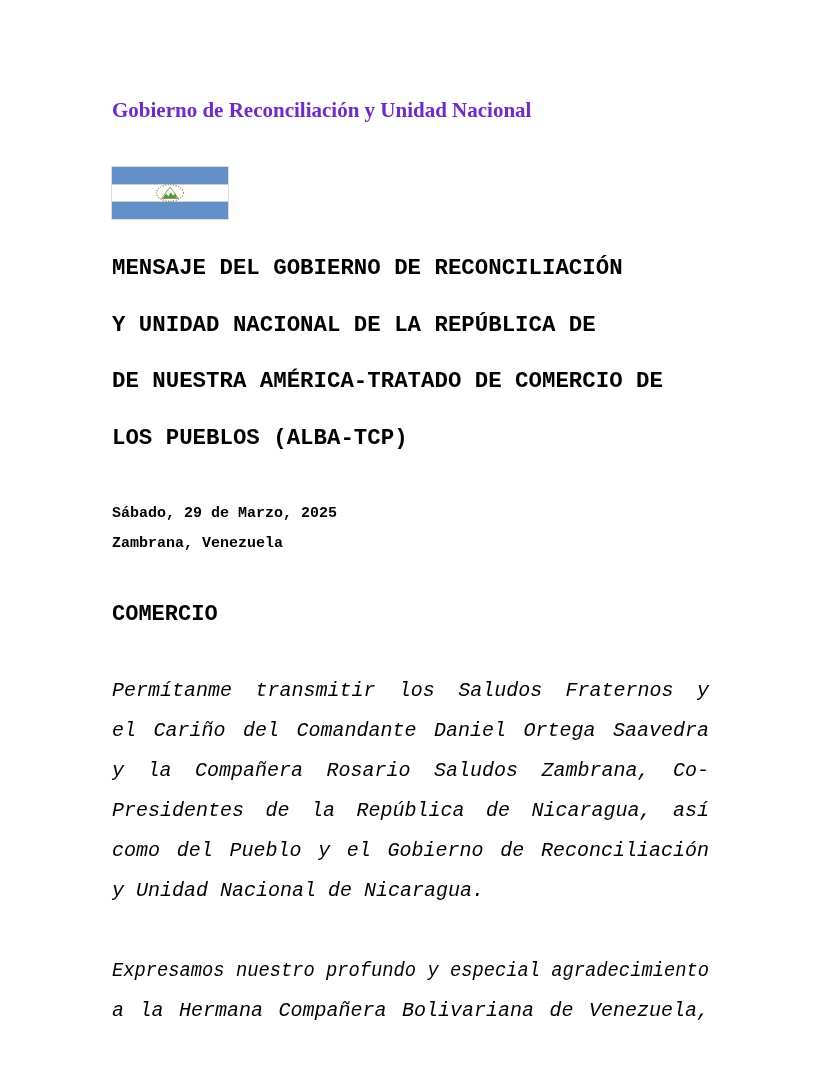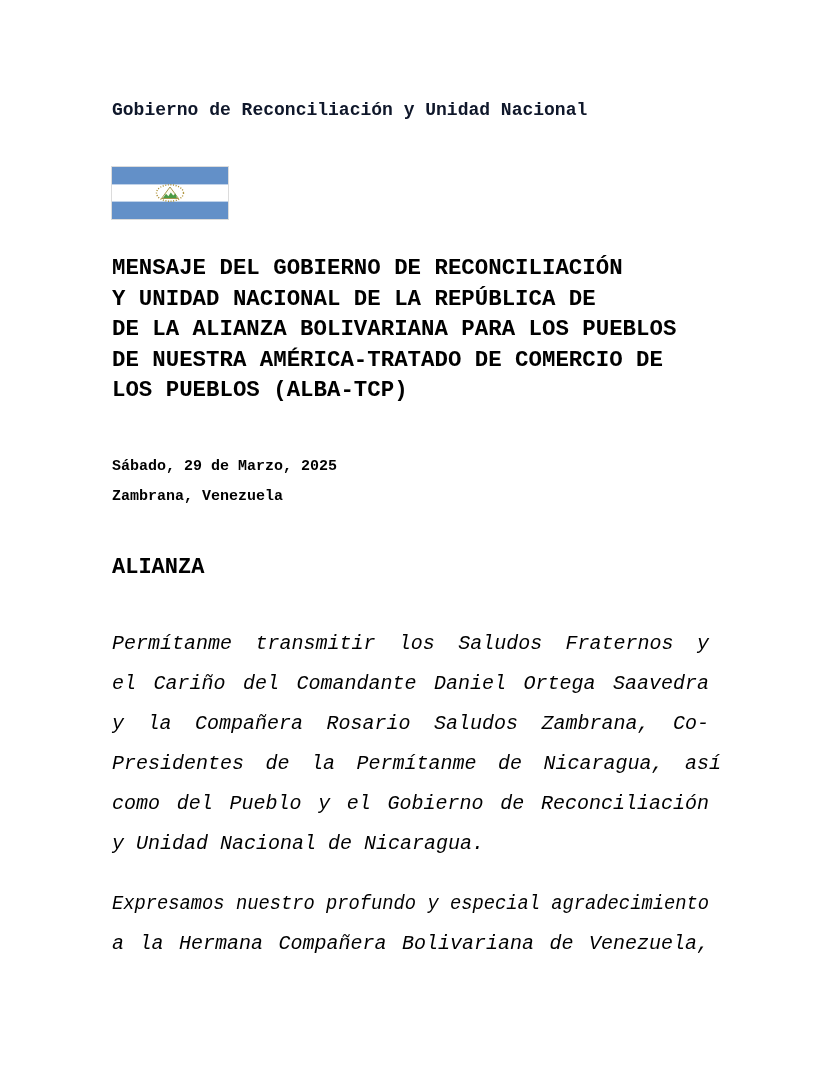--- a/index.html
+++ b/index.html
@@ -11,44 +11,44 @@
     color: #000000;
     position: relative;
   }
   .page {
     width: 597px;
     margin-left: 112px;
   }
   
   .org-header {
     margin-top: 58px;
-    font-family: Liberation Mono, monospace;
+    font-family: Liberation Serif, serif;
     font-weight: 700;
-    font-size: 18px;
+    font-size: 21px;
     line-height: 21px;
-    color: #0f172a;
+    color: #6d28d9;
     white-space: pre;
   }
   
   .flag {
     display: block;
     margin-top: 4px;
     width: 116px;
     height: 52px;
     outline: 1px solid #dcdcdc;
   }
   
   .doc-title {
     margin-top: 34px;
     font-family: "Liberation Mono", "DejaVu Sans Mono", monospace;
     font-weight: 700;
     font-size: 22.4px;
     line-height: 30.6px;
   }
-  .t-line { white-space: pre; }
+  .t-line { white-space: pre; margin-top: 26px; }
   
   .dateline {
     margin-top: 46px;
     font-family: "Liberation Mono", "DejaVu Sans Mono", monospace;
     font-weight: 700;
     font-size: 15px;
     line-height: 30px;
   }
   .d-line { white-space: pre; }
   .section-heading {
@@ -60,21 +60,21 @@
     white-space: pre;
   }
   
   .para {
     font-family: "Liberation Mono", "DejaVu Sans Mono", monospace;
     font-weight: 400;
     font-size: 20px;
     font-style: italic;
   }
   .para-1 { margin-top: 41px; }
-  .para-2 { margin-top: 20px; }
+  .para-2 { margin-top: 40px; }
   .b-line {
     height: 40px;
     line-height: 40px;
     overflow: visible;
   }
   .b-line > span {
     display: inline-block;
     white-space: pre;
     transform-origin: 0 50%;
   }
@@ -95,37 +95,36 @@
     <g transform="translate(58,26)">
       <ellipse cx="0" cy="0" rx="13.5" ry="8.2" fill="none" stroke-width="1.4" stroke-dasharray="1 1.6" stroke="#a98b2d"></ellipse>
       <polygon points="-8.5,5.5 8.5,5.5 0,-6" stroke-width="0.9" fill="#fcfcf2" stroke="#9c8a3a"></polygon>
       <path d="M -7,5 L -4,0.8 L -1.6,3.2 L 0.8,-0.4 L 3.2,2.6 L 5.4,0.4 L 7,5 Z" fill="#4a9a45"></path>
     </g>
   </svg>
 
   <div class="doc-title">
     <div class="t-line">MENSAJE DEL GOBIERNO DE RECONCILIACIÓN</div>
     <div class="t-line">Y UNIDAD NACIONAL DE LA REPÚBLICA DE</div>
-    <div class="t-line">DE LA ALIANZA BOLIVARIANA PARA LOS PUEBLOS</div>
     <div class="t-line">DE NUESTRA AMÉRICA-TRATADO DE COMERCIO DE</div>
     <div class="t-line">LOS PUEBLOS (ALBA-TCP)</div>
   </div>
 
   <div class="dateline">
     <div class="d-line">Sábado, 29 de Marzo, 2025</div>
     <div class="d-line">Zambrana, Venezuela</div>
   </div>
 
-  <div class="section-heading">ALIANZA</div>
+  <div class="section-heading">COMERCIO</div>
 
   <div class="para para-1">
     <div class="b-line"><span style="word-spacing: 11.38px;">Permítanme transmitir los Saludos Fraternos y</span></div>
     <div class="b-line"><span style="word-spacing: 5.48px;">el Cariño del Comandante Daniel Ortega Saavedra</span></div>
     <div class="b-line"><span style="word-spacing: 11.48px;">y la Compañera Rosario Saludos Zambrana, Co-</span></div>
-    <div class="b-line"><span style="word-spacing: 9.48px;">Presidentes de la Permítanme de Nicaragua, así</span></div>
+    <div class="b-line"><span style="word-spacing: 9.48px;">Presidentes de la República de Nicaragua, así</span></div>
     <div class="b-line"><span style="word-spacing: 4.7px;">como del Pueblo y el Gobierno de Reconciliación</span></div>
     <div class="b-line"><span>y Unidad Nacional de Nicaragua.</span></div>
   </div>
 
   <div class="para para-2">
     <div class="b-line"><span style="transform: scaleX(0.9385);">Expresamos nuestro profundo y especial agradecimiento</span></div>
     <div class="b-line"><span style="word-spacing: 3.48px;">a la Hermana Compañera Bolivariana de Venezuela,</span></div>
   </div>
 
 </div>

